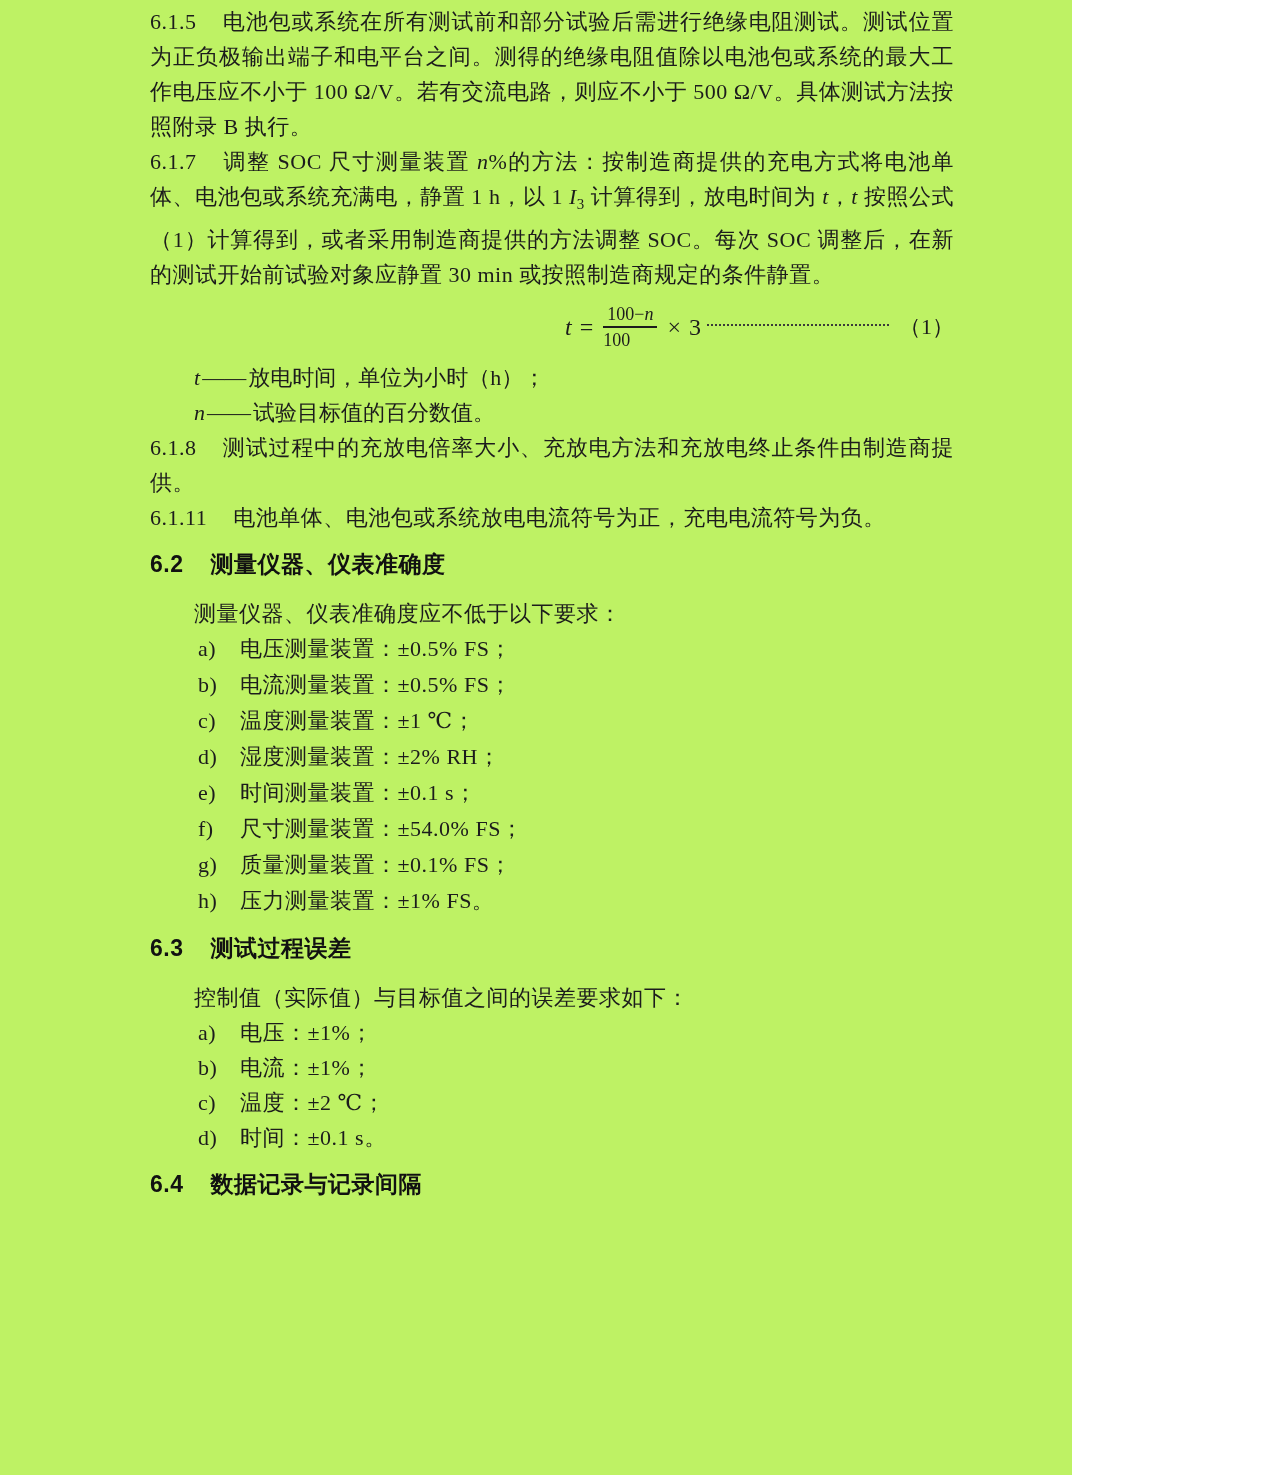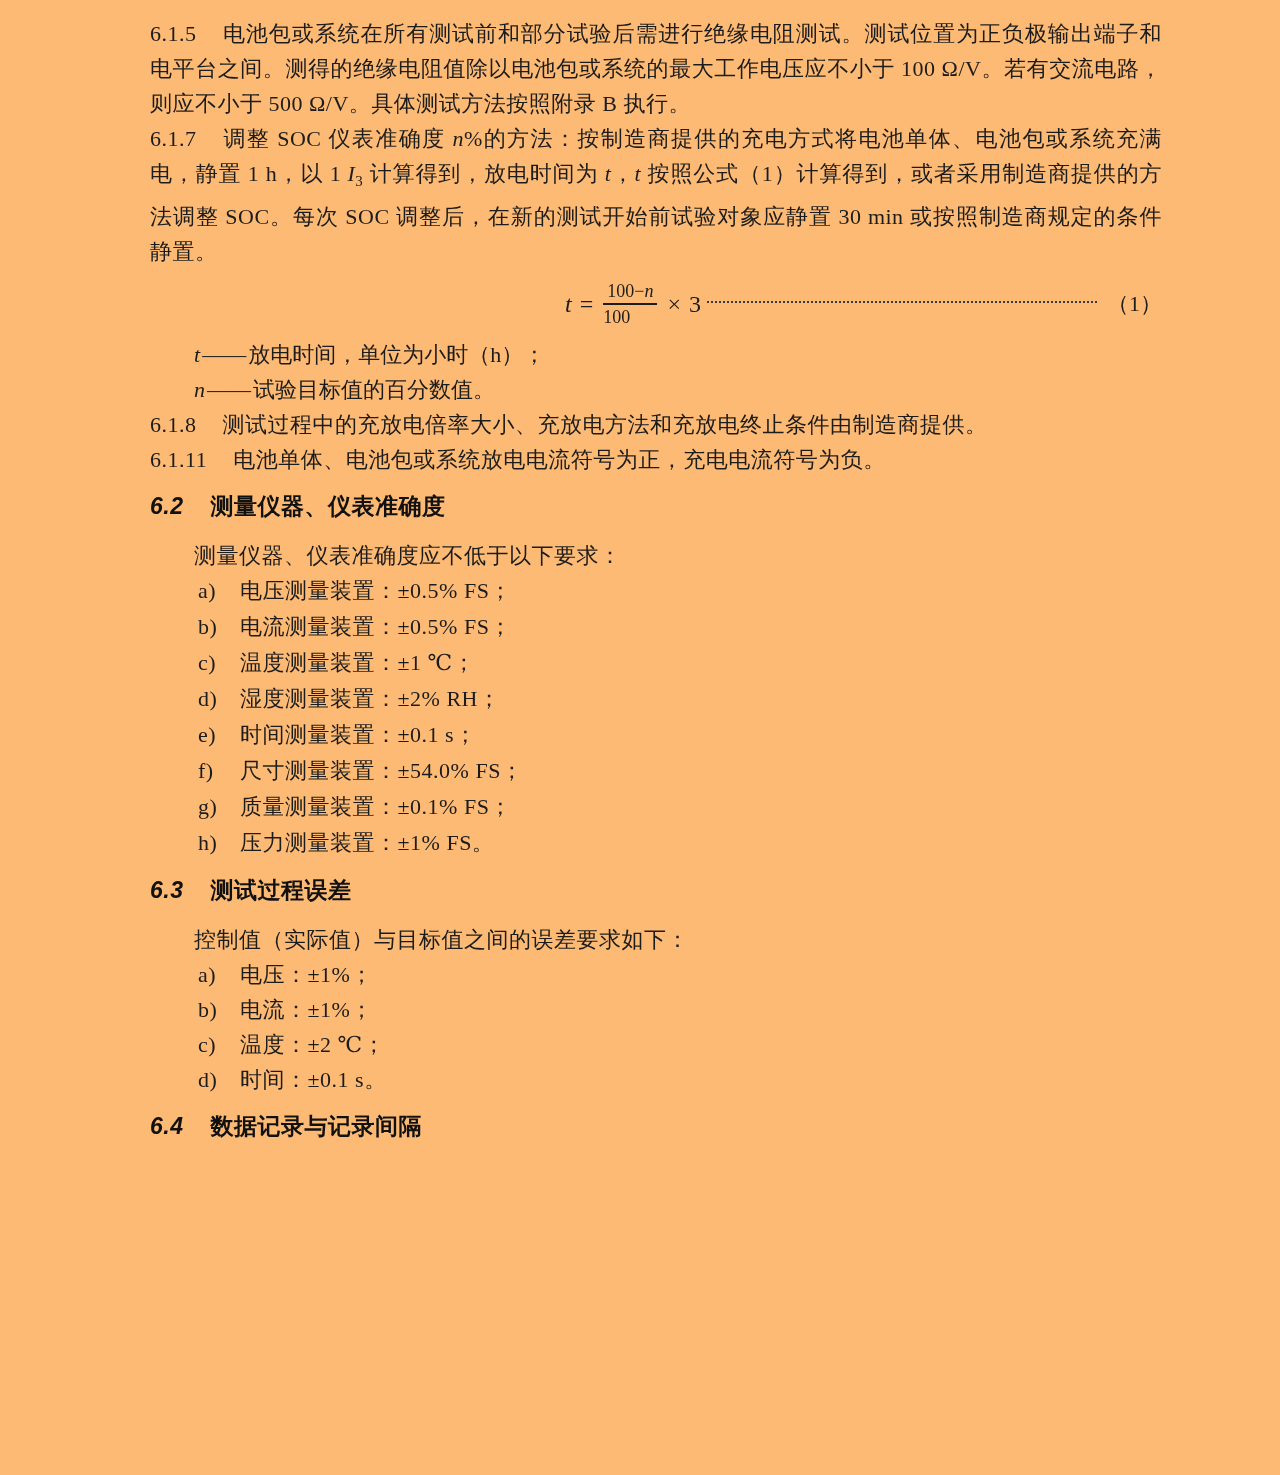--- a/index.html
+++ b/index.html
@@ -1,23 +1,23 @@
 <!DOCTYPE html>
 <html><head>
 <meta charset="utf-8">
 <style>
   html, body { margin: 0; padding: 0; background: #ffffff; }
   .page {
     position: relative;
-    width: 1280px;
+    width: 1072px;
     height: 1475px;
     box-sizing: border-box;
-    background: #fdba74;
+    background: #bef264;
     color: #1c1c1c;
-    padding: 16px 118px 0 150px;
+    padding: 4px 118px 0 150px;
     overflow: hidden;
     font-family: "Liberation Serif", "DejaVu Serif", serif;
     font-size: 22px;
   }
   
   .clause {
     margin: 0;
     line-height: 35px;
     text-align: justify;
     letter-spacing: 0.5px;
@@ -67,21 +67,21 @@
   
   .sec-h {
     font-family: "Liberation Sans", "DejaVu Sans", sans-serif;
     font-weight: bold;
     font-size: 23px;
     color: #111111;
     margin: 14px 0 17px 0;
     line-height: 30px;
     letter-spacing: 0.5px;
   }
-  .sec-h .sec-num { margin-right: 27px; font-style: italic; }
+  .sec-h .sec-num { margin-right: 27px; }
 
   
   .indent-para {
     margin: 0;
     padding-left: 44px;
     line-height: 35px;
     letter-spacing: 0.5px;
   }
 
   
@@ -92,21 +92,21 @@
   .list-63 .item-line { line-height: 35px; }
 </style>
 </head>
 <body>
 
 <div class="page">
 
   <p class="clause"><span class="cnum">6.1.5</span><span>电池包或系统在所有测试前和部分试验后需进行绝缘电阻测试。测试位置为正负极输出端子和电平台之间。测得的绝缘电阻值除以电池包或系统的最大工作电压应不小于 100 Ω/V。若有交流电路，则应不小于 500 Ω/V。具体测试方法按照附录 B 执行。</span></p>
 
 
-  <p class="clause"><span class="cnum">6.1.7</span><span>调整 SOC 仪表准确度 </span><span class="var">n</span><span>%的方法：按制造商提供的充电方式将电池单体、电池包或系统充满电，静置 1 h，以 1 </span><span class="var">I</span><sub>3</sub><span> 计算得到，放电时间为 </span><span class="var">t</span><span>，</span><span class="var">t</span><span> 按照公式（1）计算得到，或者采用制造商提供的方法调整 SOC。每次 SOC 调整后，在新的测试开始前试验对象应静置 30 min 或按照制造商规定的条件静置。</span></p>
+  <p class="clause"><span class="cnum">6.1.7</span><span>调整 SOC 尺寸测量装置 </span><span class="var">n</span><span>%的方法：按制造商提供的充电方式将电池单体、电池包或系统充满电，静置 1 h，以 1 </span><span class="var">I</span><sub>3</sub><span> 计算得到，放电时间为 </span><span class="var">t</span><span>，</span><span class="var">t</span><span> 按照公式（1）计算得到，或者采用制造商提供的方法调整 SOC。每次 SOC 调整后，在新的测试开始前试验对象应静置 30 min 或按照制造商规定的条件静置。</span></p>
 
   <div class="formula-row">
     <span class="f-spacer"></span>
     <span class="f-core">
       <span class="var">t</span>
       <span>=</span>
       <span class="frac">
         <span class="fnum"><span>100−</span><span class="var">n</span></span>
         <span class="fden">100</span>
       </span>

